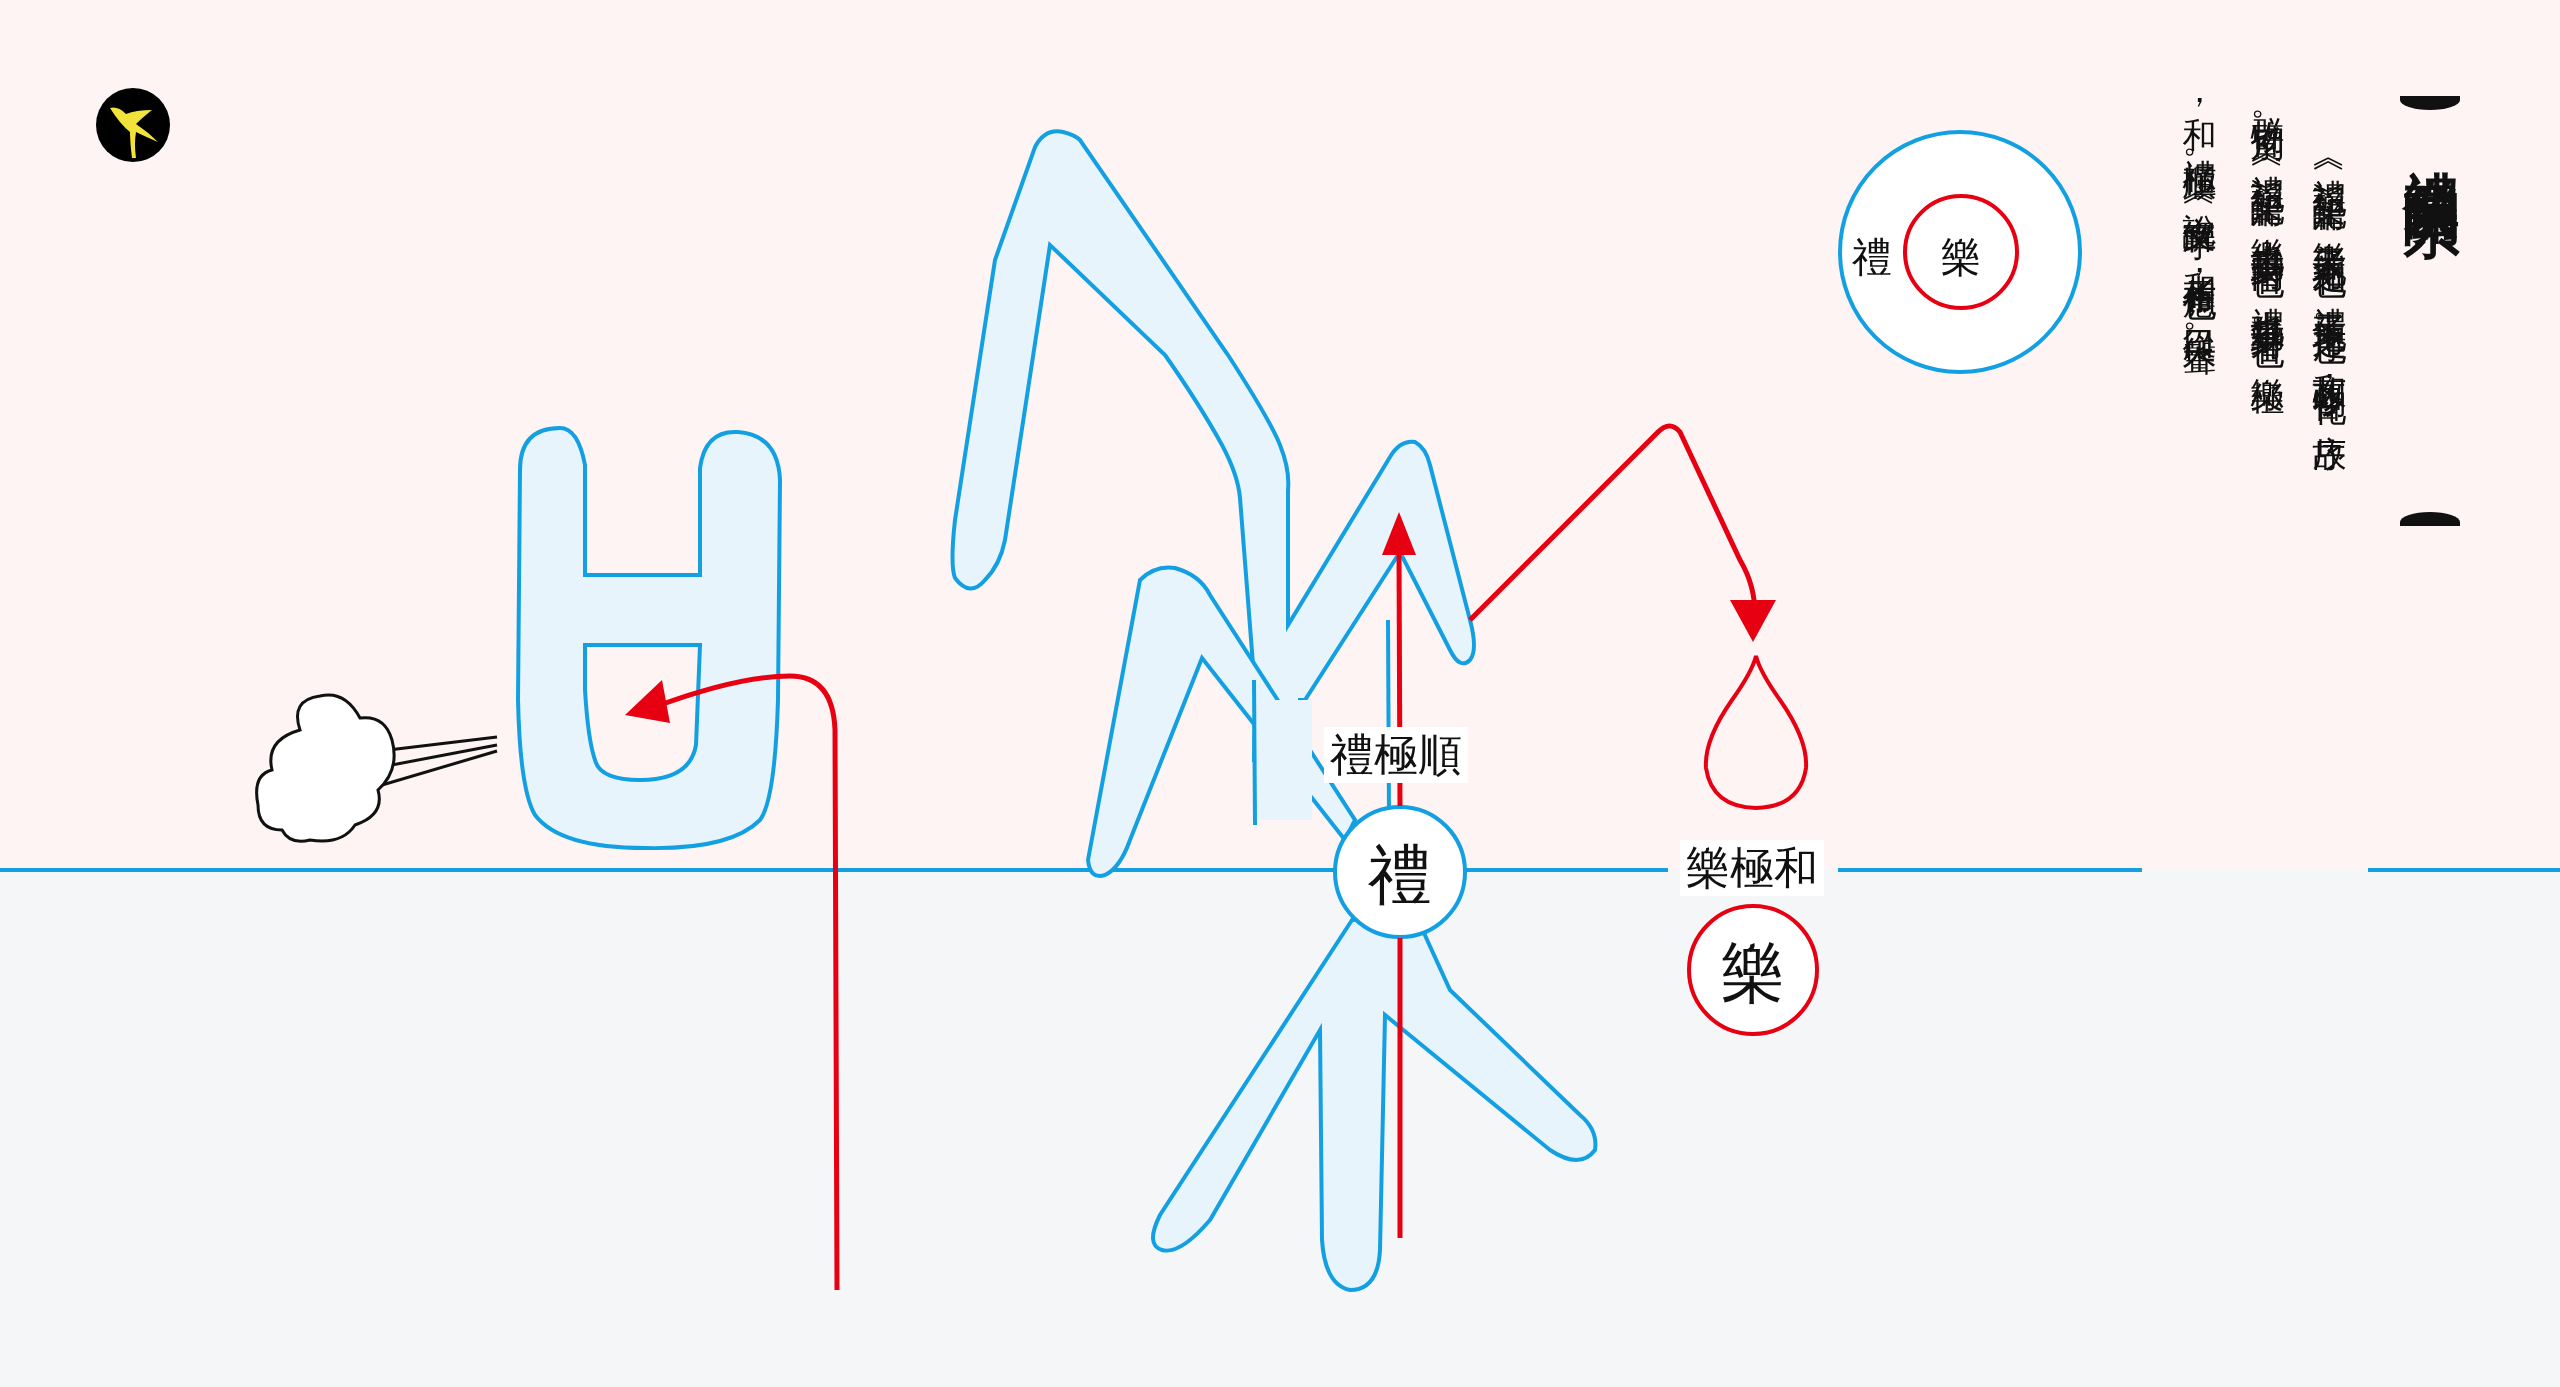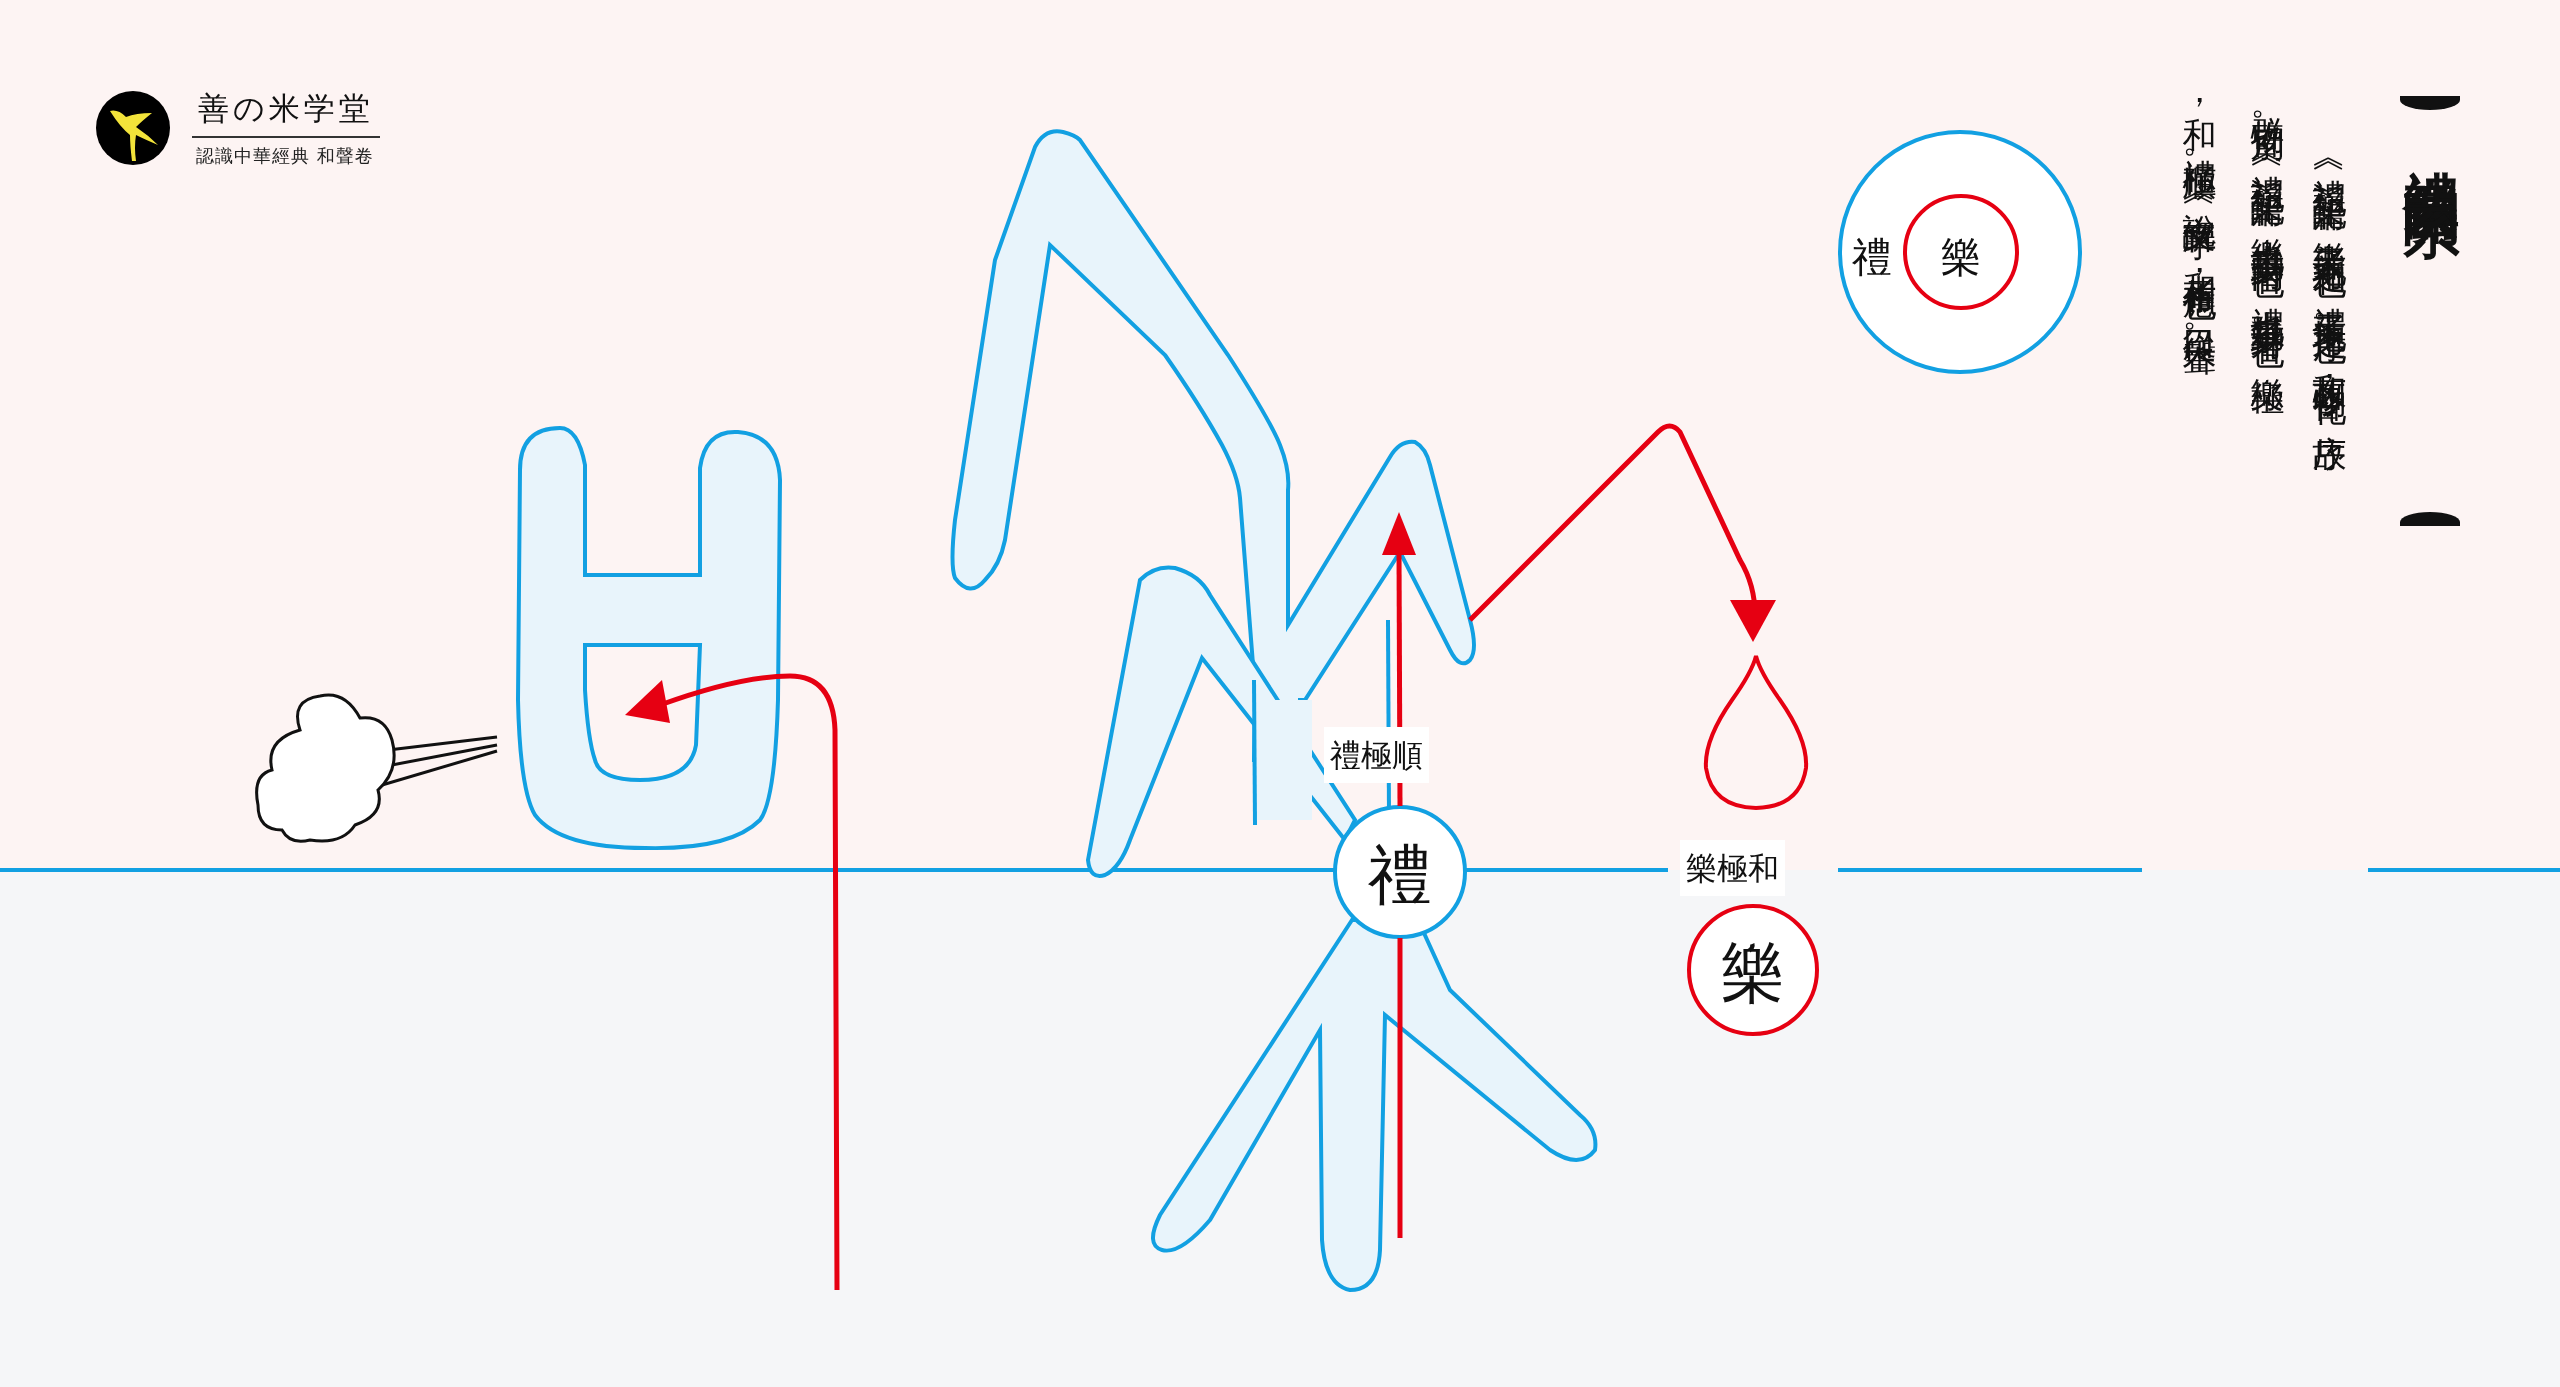--- a/index.html
+++ b/index.html
@@ -9,21 +9,21 @@
   svg.diagram { position:absolute; left:0; top:0; }
   .logo { position:absolute; left:96px; top:88px; display:flex; align-items:center; }
   .logo-mark { width:74px; height:74px; border-radius:50%; background:#000; position:relative; overflow:hidden; }
   .logo-text { margin-left:22px; }
   .logo-title { font-family:"DejaVu Serif", serif; font-size:31px; letter-spacing:4px; color:#111; padding-bottom:6px; border-bottom:2px solid #333; padding-left:6px; padding-right:6px; }
   .logo-sub { font-size:18px; color:#222; margin-top:6px; letter-spacing:1px; padding-left:4px; }
   .vtext { position:absolute; writing-mode:vertical-rl; font-family:"DejaVu Serif", serif; color:#111; }
   .title-v { left:2395px; top:92px; font-size:56px; letter-spacing:8px; font-weight:bold; }
   .bracket { position:absolute; width:60px; height:14px; background:#111; }
   .col { font-size:34px; letter-spacing:4px; line-height:44px; }
-  .label { position:absolute; font-size:31px; color:#111; background:#fff; padding:2px 6px; line-height:52px; }
+  .label { position:absolute; font-size:44px; color:#111; background:#fff; padding:2px 6px; line-height:52px; }
   .circle-text { position:absolute; font-size:64px; color:#111; }
   .small-text { position:absolute; font-size:40px; color:#111; }
 </style>
 </head>
 <body>
 
 <div class="bg-top"></div>
 <div class="bg-bottom"></div>
 
 <svg class="diagram" width="2560" height="1387" viewBox="0 0 2560 1387">
@@ -75,24 +75,20 @@
   <circle cx="1960" cy="252" r="120" fill="#fff" stroke="#12a0e2" stroke-width="4"></circle>
   <circle cx="1961" cy="252" r="56" fill="none" stroke="#e60012" stroke-width="4"></circle>
 </svg>
 
 <div class="logo">
   <div class="logo-mark">
     <svg width="74" height="74" viewBox="0 0 74 74">
       <path d="M14,20 Q22,18 30,26 Q40,22 56,22 Q46,30 40,36 Q52,44 62,54 Q48,48 40,44 Q38,56 40,70 L36,70 Q34,54 34,44 Q24,36 14,20 Z" fill="#f2e33a"></path>
     </svg>
   </div>
-  <div class="logo-text">
-    <div class="logo-title">善の米学堂</div>
-    <div class="logo-sub">認識中華經典 和聲卷</div>
-  </div>
 </div>
 
 <div class="bracket" style="left:2400px;top:96px;border-radius:0 0 30px 30px / 0 0 10px 10px;"></div>
 <div class="vtext title-v" style="top:125px;">禮樂的關系</div>
 <div class="bracket" style="left:2400px;top:512px;border-radius:30px 30px 0 0 / 10px 10px 0 0;"></div>
 
 <div class="vtext col" style="left:2308px;top:148px;">《禮記》樂記篇：樂者天地之和也。禮者天地之序也。和故百物皆化，序故</div>
 <div class="vtext col" style="left:2246px;top:90px;">群物皆別。《禮記》樂記篇：樂也者動于內者也，禮也者動于外者也。樂極</div>
 <div class="vtext col" style="left:2178px;top:90px;">和，禮極順。《說文解字》：和者相應也，從口禾聲。</div>
 

